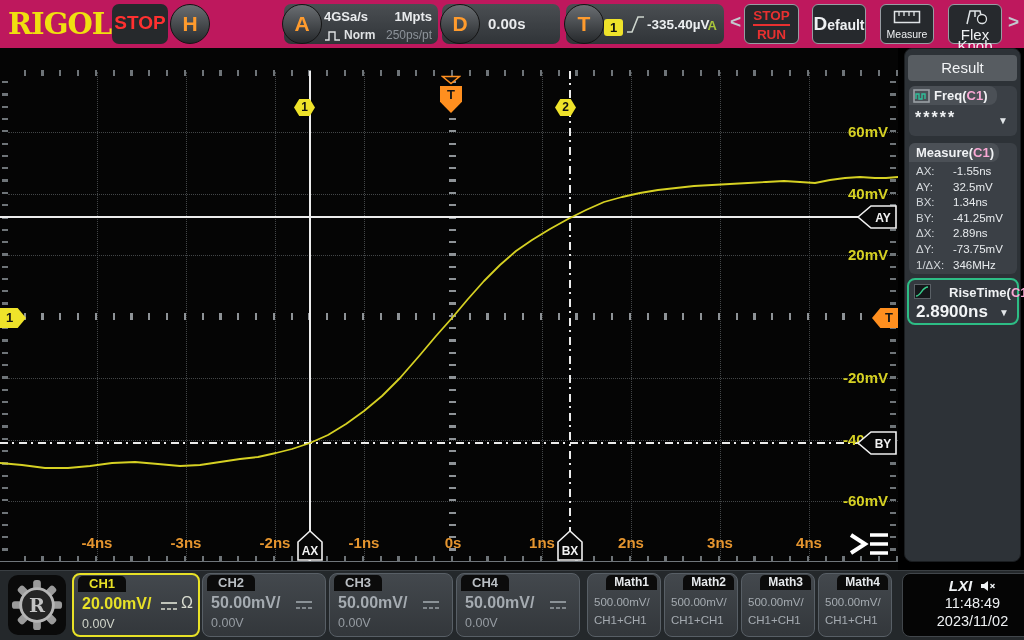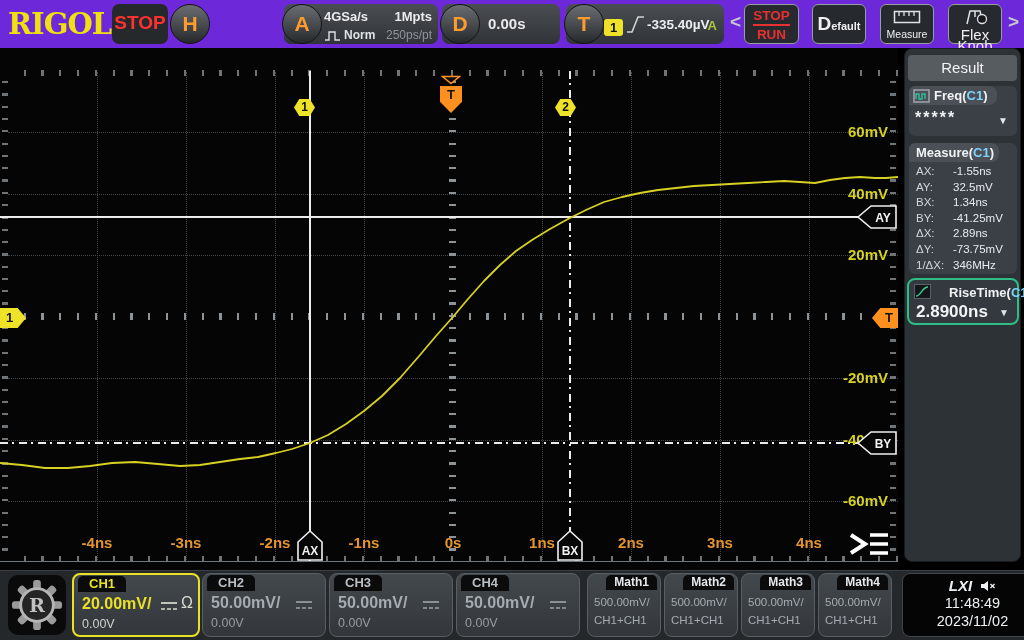--- a/index.html
+++ b/index.html
@@ -2,21 +2,21 @@
 <html><head>
 <meta charset="utf-8">
 <style>
   * { margin:0; padding:0; box-sizing:border-box; }
   html,body { width:1024px; height:640px; background:#000; overflow:hidden;
               font-family:"Liberation Sans", sans-serif; }
   #root { position:relative; width:1024px; height:640px; background:#000; }
   .abs { position:absolute; }
 
   
-  #topbar { position:absolute; left:0; top:0; width:1024px; height:48px; background:#6d28d9; }
+  #topbar { position:absolute; left:0; top:0; width:1024px; height:48px; background:#be185d; }
   .logo { font-family:"DejaVu Serif", serif; font-weight:bold; font-size:29px;
           color:#f0e010; letter-spacing:-1px; }
   .seg { position:absolute; top:4px; height:40px; border-radius:7px;
          background:linear-gradient(#4a4e52,#303438); }
   .knob { position:absolute; top:4px; width:40px; height:40px; border-radius:50%;
           background:linear-gradient(#6a6e72,#26292c); border:1px solid #141414;
           color:#ff9b2d; font-weight:bold; font-size:21px; text-align:center; line-height:38px; }
   .segtext { color:#e9ebed; font-size:15px; font-weight:600; }
   .btn { position:absolute; top:4px; height:40px; border:1px solid #979da3; border-radius:6px;
          background:#26292d; color:#eef0f2; text-align:center; }
@@ -52,21 +52,21 @@
   .tagtxt { fill:#f2f2f2; font-weight:bold; font-size:12px; font-family:"Liberation Sans",sans-serif; }
 
   
   #rpanel { position:absolute; left:898px; top:48px; width:126px; height:522px; background:#000; }
   #rbox { position:absolute; left:6px; top:0; width:117px; height:514px; background:#2d3237;
           border:1px solid #1a1d20; border-radius:8px; }
   .card { position:absolute; background:#3b4046; border-radius:6px; }
   .chip { position:absolute; left:0; top:0; height:19px; background:#4b5056;
           border-radius:6px 8px 8px 0; }
   .ctitle { color:#f0f2f4; font-weight:bold; font-size:13px; line-height:19px; white-space:nowrap; }
-  .c1 { color:#7dd3fc; }
+  .c1 { color:#f9a8d4; }
   .crow { display:flex; height:15.6px; font-size:11.5px; color:#e8ebee; }
   .crow .lb { width:37px; color:#d2d6da; }
   .caret { position:absolute; color:#e2e6e9; font-size:10px; }
 
   
   #botbar { position:absolute; left:0; top:570px; width:1024px; height:70px; background:#24282b;
             border-top:1px solid #3a3f43; }
   .chcard { position:absolute; top:2px; height:64px; border-radius:8px;
             background:linear-gradient(#43484d,#33373b); border:1px solid #585f66; }
   .chcard.active { border:2px solid #e8e127; }
@@ -120,21 +120,21 @@
 
     <div class="chev" style="left:730px;">&lt;</div>
 
     <div class="btn" style="left:744px; width:55px;">
       <div style="display:inline-block; margin-top:3px; color:#e83030; font-weight:bold; font-size:13.5px;
                   border-bottom:2px solid #e83030; line-height:16px;">STOP</div>
       <div style="color:#e83030; font-weight:bold; font-size:13.5px; line-height:17px;">RUN</div>
     </div>
 
     <div class="btn" style="left:812px; width:54px;">
-      <div style="font-size:11px; font-weight:bold; line-height:38px;" class="firstbig">Default</div>
+      <div style="font-size:14px; font-weight:bold; line-height:38px;" class="firstbig">Default</div>
     </div>
 
     <div class="btn" style="left:880px; width:54px;">
       <svg style="margin-top:5px;" width="28" height="14">
         <rect x="1.5" y="1.5" width="25" height="11" fill="none" stroke="#dfe3e6" stroke-width="1.5"></rect>
         <path d="M6,2 v4 M11,2 v4 M16,2 v4 M21,2 v4" stroke="#dfe3e6" stroke-width="1.3"></path>
       </svg>
       <div style="font-size:10.5px; line-height:12px;">Measure</div>
     </div>
 

